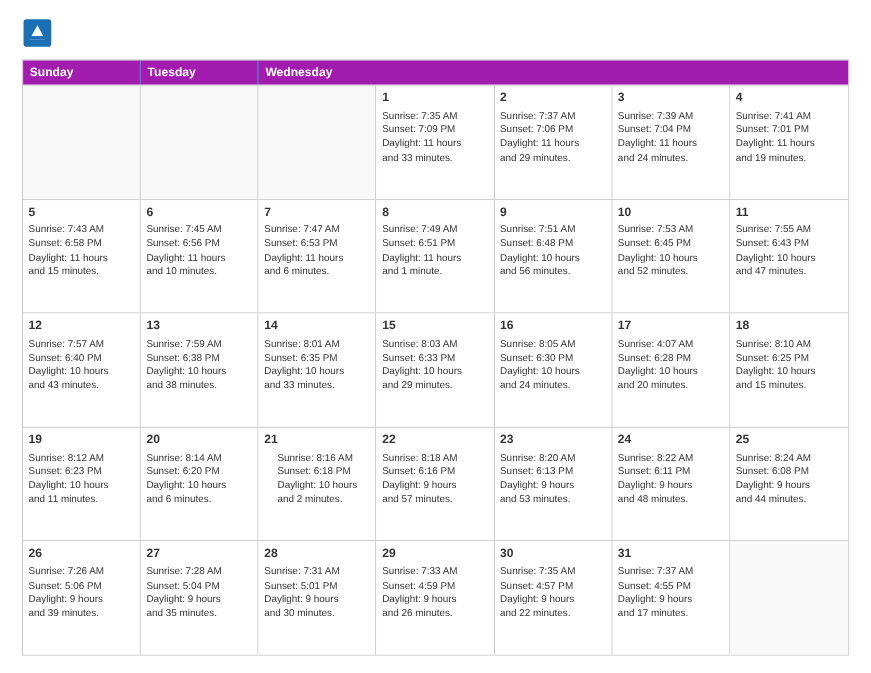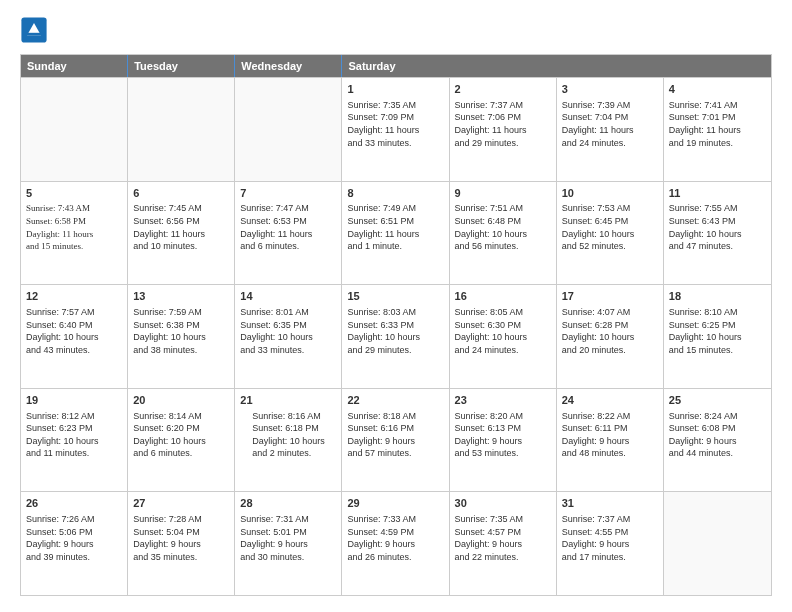--- a/index.html
+++ b/index.html
@@ -55,21 +55,21 @@
     }
     .calendar {
       flex: 1;
       display: flex;
       flex-direction: column;
       border: 1px solid #ccc;
     }
     .cal-header-row {
       display: grid;
       grid-template-columns: repeat(7, 1fr);
-      background: #737373;
+      background: #a21caf;
     }
     .cal-header-cell {
       color: #fff;
       font-size: 11px;
       font-weight: bold;
       padding: 5px 6px;
       text-align: left;
       border-right: 1px solid #4a8dd5;
     }
     .cal-header-cell:last-child { border-right: none; }
@@ -128,21 +128,20 @@
       <div class="month-title"></div>
       <div class="subtitle"></div>
     </div>
   </div>
 
   <div class="calendar">
     <div class="cal-header-row">
     <div class="cal-header-cell">Sunday</div>
         <div class="cal-header-cell">Tuesday</div>
         <div class="cal-header-cell">Wednesday</div>
-        <div class="cal-header-cell">Saturday</div>
       </div>
     <div class="cal-body">
     <div class="cal-row">
           <div class="cal-cell empty"></div>
           <div class="cal-cell empty"></div>
           <div class="cal-cell empty"></div>
           <div class="cal-cell">
             <span class="day-num">1</span>
             <div class="day-info" style="white-space: pre-line;">Sunrise: 7:35 AM
 Sunset: 7:09 PM
@@ -167,21 +166,21 @@
             <span class="day-num">4</span>
             <div class="day-info" style="white-space: pre-line;">Sunrise: 7:41 AM
 Sunset: 7:01 PM
 Daylight: 11 hours
 and 19 minutes.</div>
           </div>
         </div>
         <div class="cal-row">
           <div class="cal-cell">
             <span class="day-num">5</span>
-            <div class="day-info" style="white-space: pre-line; font-family: Liberation Serif, serif;">Sunrise: 7:43 AM
+            <div class="day-info" style="white-space: pre-line;">Sunrise: 7:43 AM
 Sunset: 6:58 PM
 Daylight: 11 hours
 and 15 minutes.</div>
           </div>
           <div class="cal-cell">
             <span class="day-num">6</span>
             <div class="day-info" style="white-space: pre-line;">Sunrise: 7:45 AM
 Sunset: 6:56 PM
 Daylight: 11 hours
 and 10 minutes.</div>

